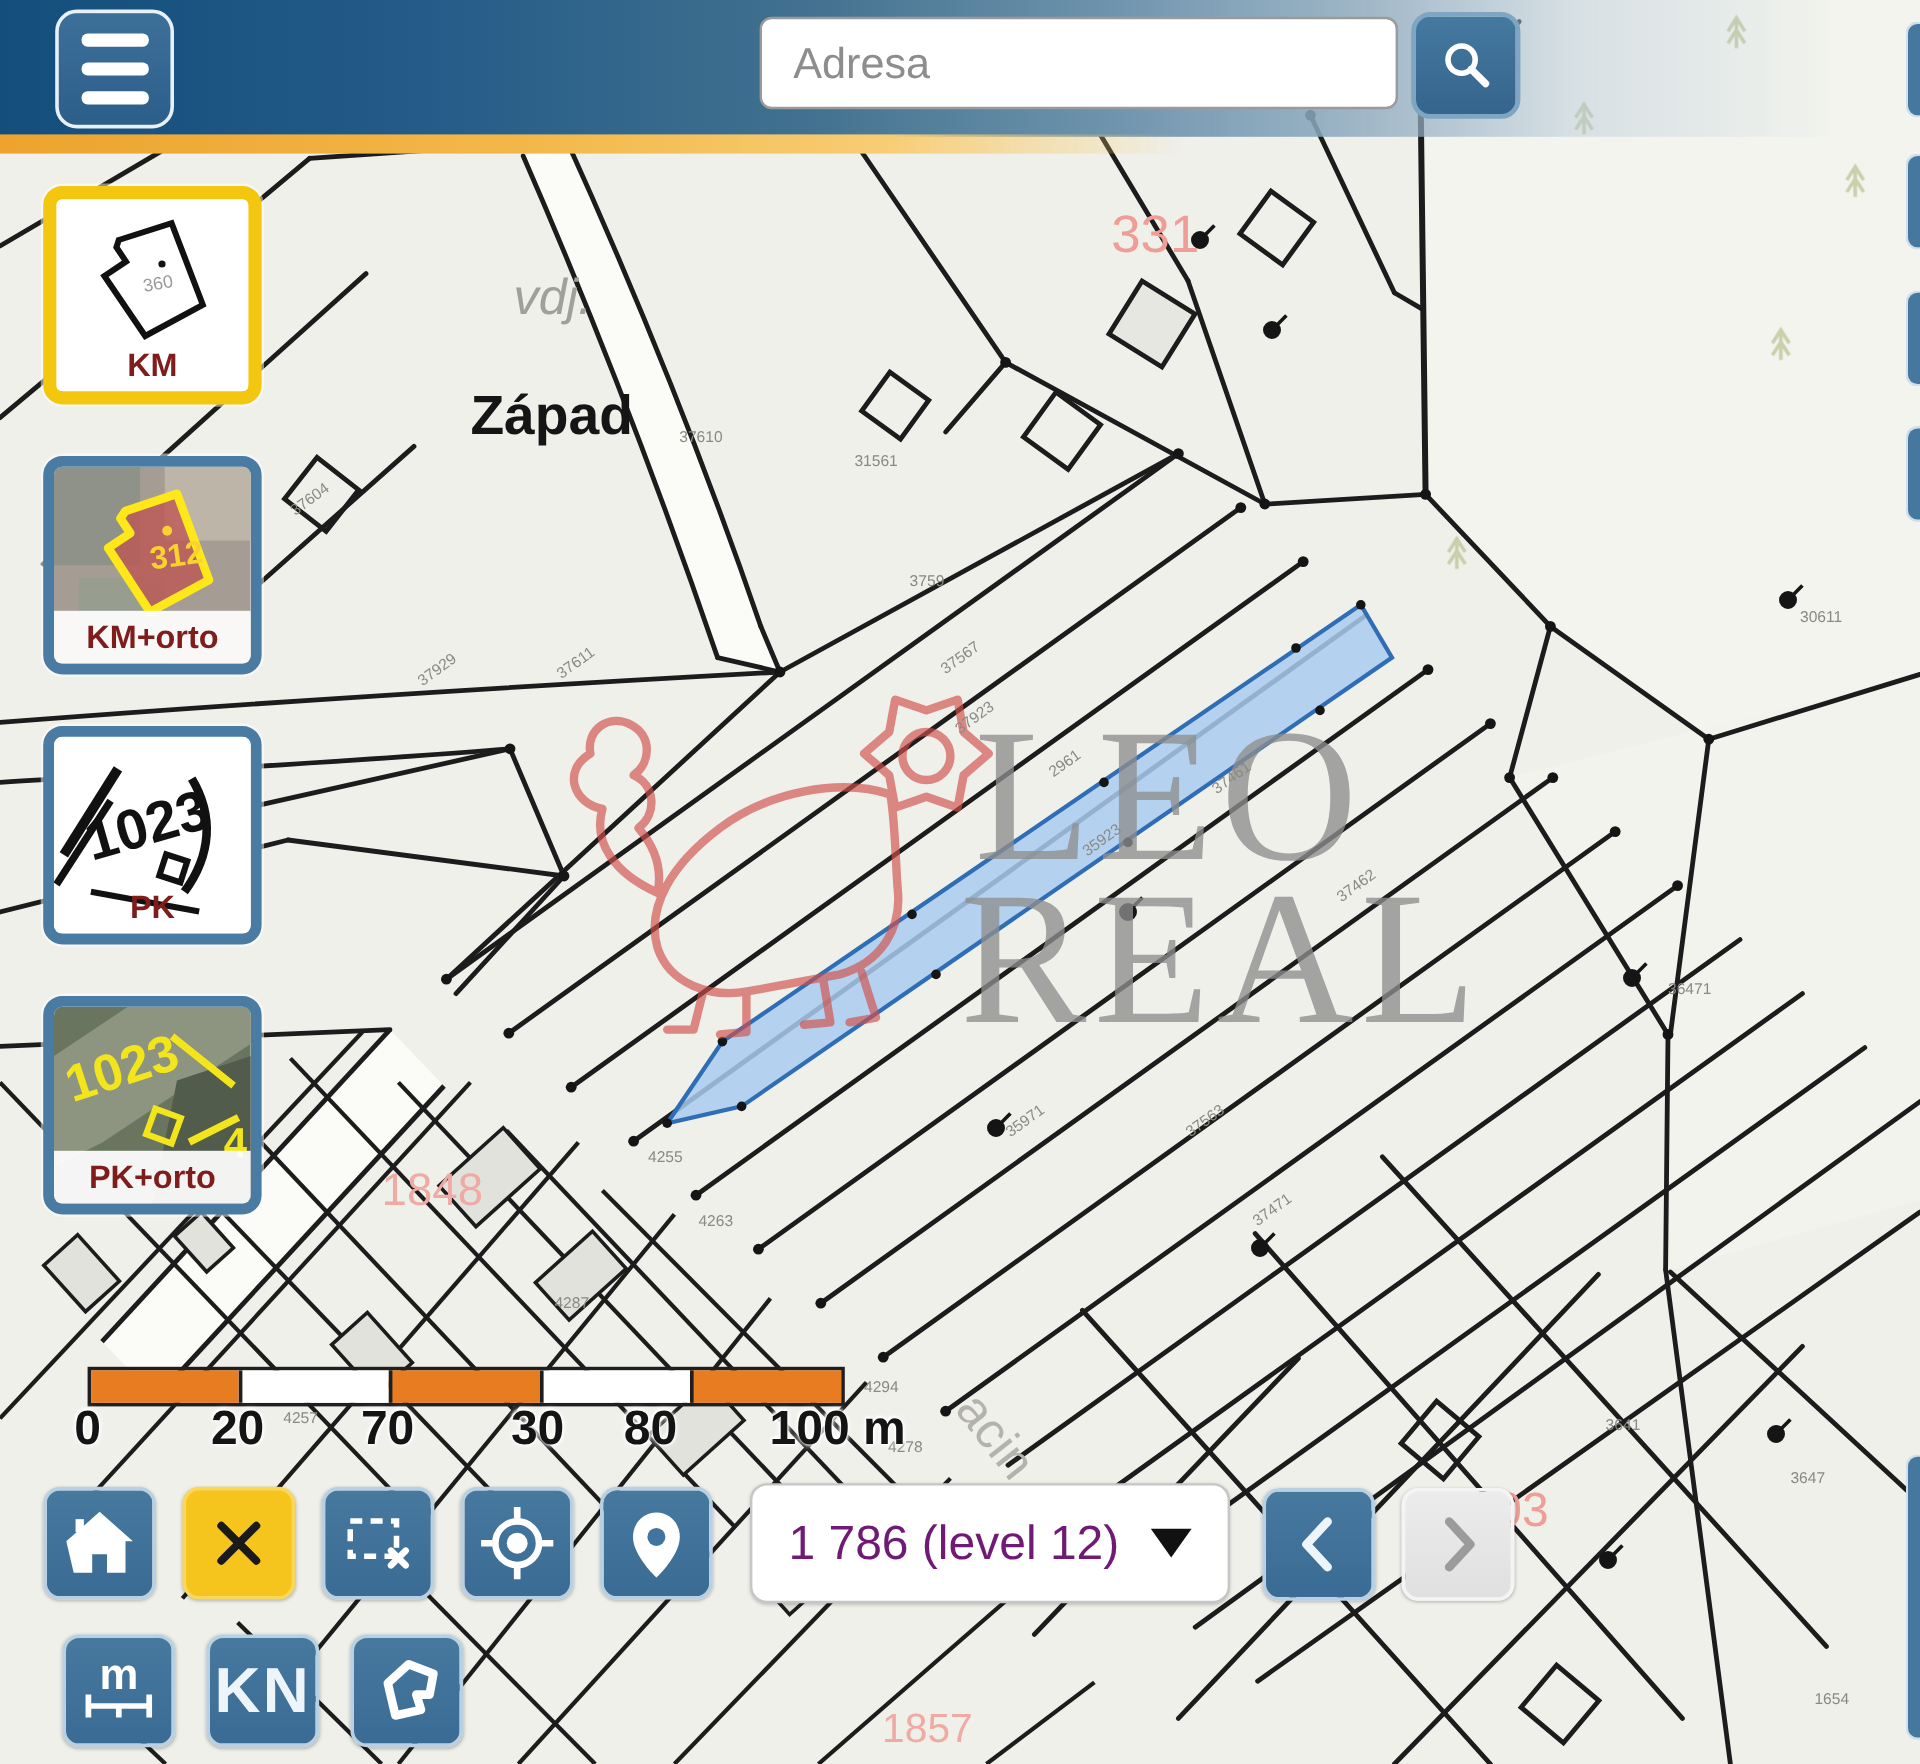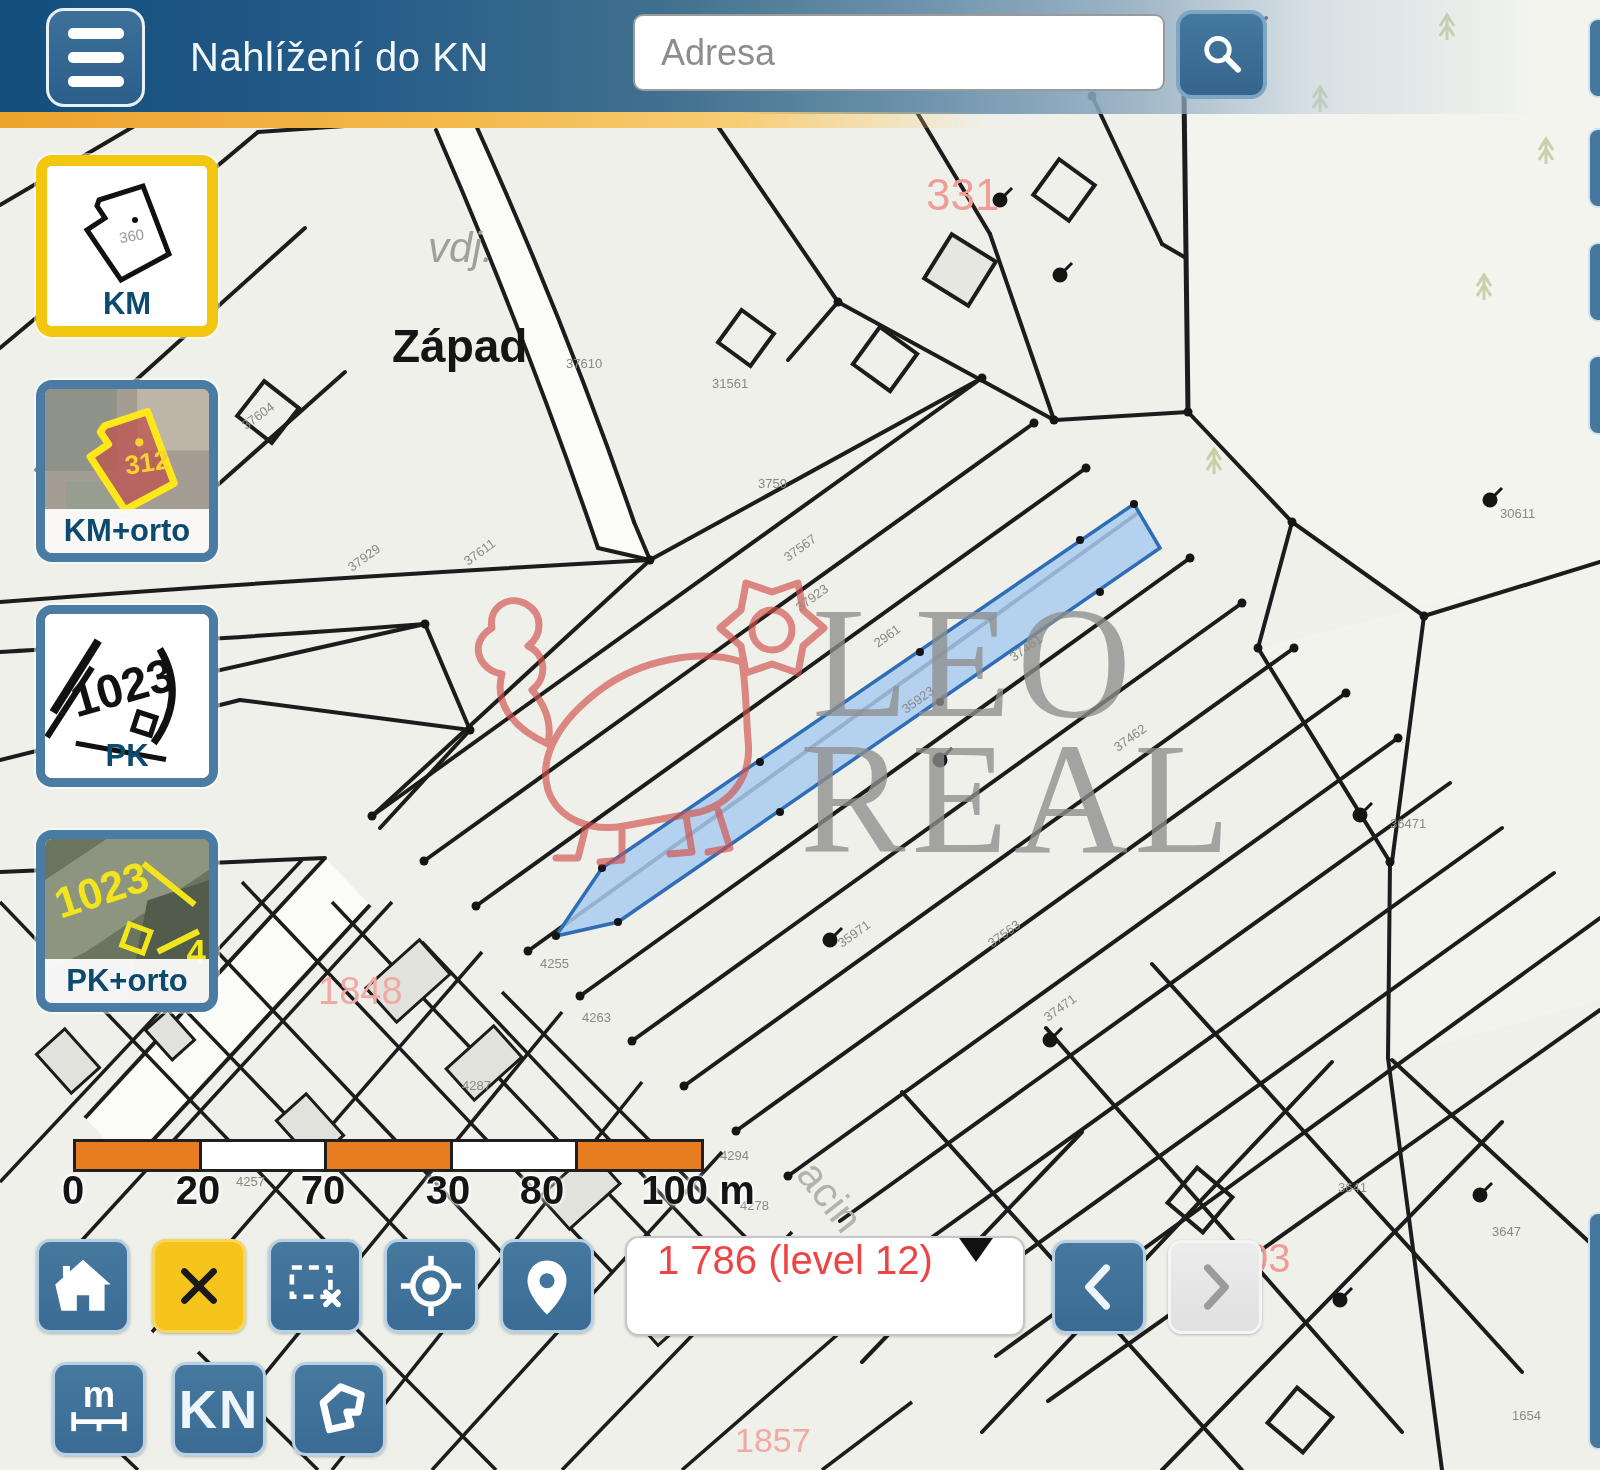--- a/index.html
+++ b/index.html
@@ -24,39 +24,39 @@
   .searchbox::placeholder{color:#8d8d8d;}
   .searchbtn{position:absolute;left:1176px;top:10px;width:91px;height:89px;z-index:12;
     background:linear-gradient(180deg,#45799f,#35648c);border:4px solid #7ea6c3;border-radius:16px;
     box-sizing:border-box;display:flex;align-items:center;justify-content:center;cursor:pointer;}
   
   .layerbtn{position:absolute;left:36px;width:182px;height:182px;border-radius:16px;z-index:20;
     box-sizing:border-box;overflow:hidden;cursor:pointer;background:#fff;
     border:9px solid #4a7ba3;box-shadow:0 0 0 2px rgba(255,255,255,.5);}
   .layerbtn.selected{border:11px solid #f3c60f;}
   .layer-label{position:absolute;bottom:0;left:0;right:0;height:44px;background:rgba(255,255,255,.93);
-    font-weight:bold;font-size:31px;line-height:44px;text-align:center;color:#0c4a6e;}
+    font-weight:bold;font-size:27px;line-height:44px;text-align:center;color:#7f1d1d;}
   .layer-label.noplate{background:transparent;}
   
   .scalebar{position:absolute;left:73px;top:1139px;width:625px;height:27px;z-index:20;
     display:flex;border:3px solid #1f1f1f;box-sizing:content-box;}
   .scalebar .seg{flex:1;}
   .scale-label{position:absolute;top:1168px;transform:translateX(-50%);z-index:20;
     font-weight:bold;font-size:40px;color:#141414;white-space:nowrap;
     text-shadow:0 0 6px #fff,1px 1px 2px #fff,-1px -1px 2px #fff;}
   
   .tbtn{position:absolute;width:94px;height:94px;border-radius:14px;z-index:20;box-sizing:border-box;
     background:linear-gradient(180deg,#47799f,#3a6b94);border:3px solid #b8d0e2;
     display:flex;align-items:center;justify-content:center;cursor:pointer;box-shadow:0 1px 3px rgba(0,0,0,.25);}
   .tbtn.yellow{background:#f6c51d;border-color:#f8d75a;}
   .tbtn.disabled{background:linear-gradient(180deg,#ececec,#e0e0e0);border-color:#f4f4f4;cursor:default;}
   .tbtn .txt{color:#eef5fa;font-weight:bold;}
   .dropdown{position:absolute;left:625px;top:1236px;width:400px;height:100px;z-index:20;background:#fff;
-    border:2px solid #c6c6c6;border-radius:14px;box-sizing:border-box;display:flex;align-items:flex-start;
-    padding:0 30px;font-size:40px;color:#ef4444;cursor:pointer;box-shadow:0 1px 3px rgba(0,0,0,.2);}
+    border:2px solid #c6c6c6;border-radius:14px;box-sizing:border-box;display:flex;align-items:center;
+    padding:0 30px;font-size:40px;color:#701a75;cursor:pointer;box-shadow:0 1px 3px rgba(0,0,0,.2);}
   .caret{margin-left:auto;width:0;height:0;border-left:17px solid transparent;
     border-right:17px solid transparent;border-top:24px solid #111;}
   
   .sliver{position:absolute;left:1588px;width:14px;z-index:20;background:#46789f;
     border:2px solid #cfe0eb;border-right:none;border-radius:10px 0 0 10px;box-sizing:border-box;cursor:pointer;}
 </style>
 </head>
 <body>
 
 <div class="stage">
@@ -307,21 +307,20 @@
       </g>
   </svg>
 
   <div class="topbar"></div>
   <div class="yellowbar"></div>
   <div class="hamburger">
     <span style="display:contents">
       <div class="bar"></div><div class="bar"></div><div class="bar"></div>
     </span>
   </div>
-  <div class="apptitle">Nahlížení do KN</div>
   <input class="searchbox" readonly="" placeholder="Adresa" style="">
   <div class="searchbtn">
     <svg width="64" height="64" viewBox="0 0 96 96">
       <circle cx="42" cy="40" r="17" stroke="#fff" stroke-width="7" fill="none"></circle>
       <line x1="54" y1="52" x2="72" y2="70" stroke="#fff" stroke-width="9" stroke-linecap="round"></line>
     </svg>
   </div>
 
   <div class="layerbtn selected" style="top:155px;">
     <svg width="160" height="160" viewBox="0 0 160 160">

